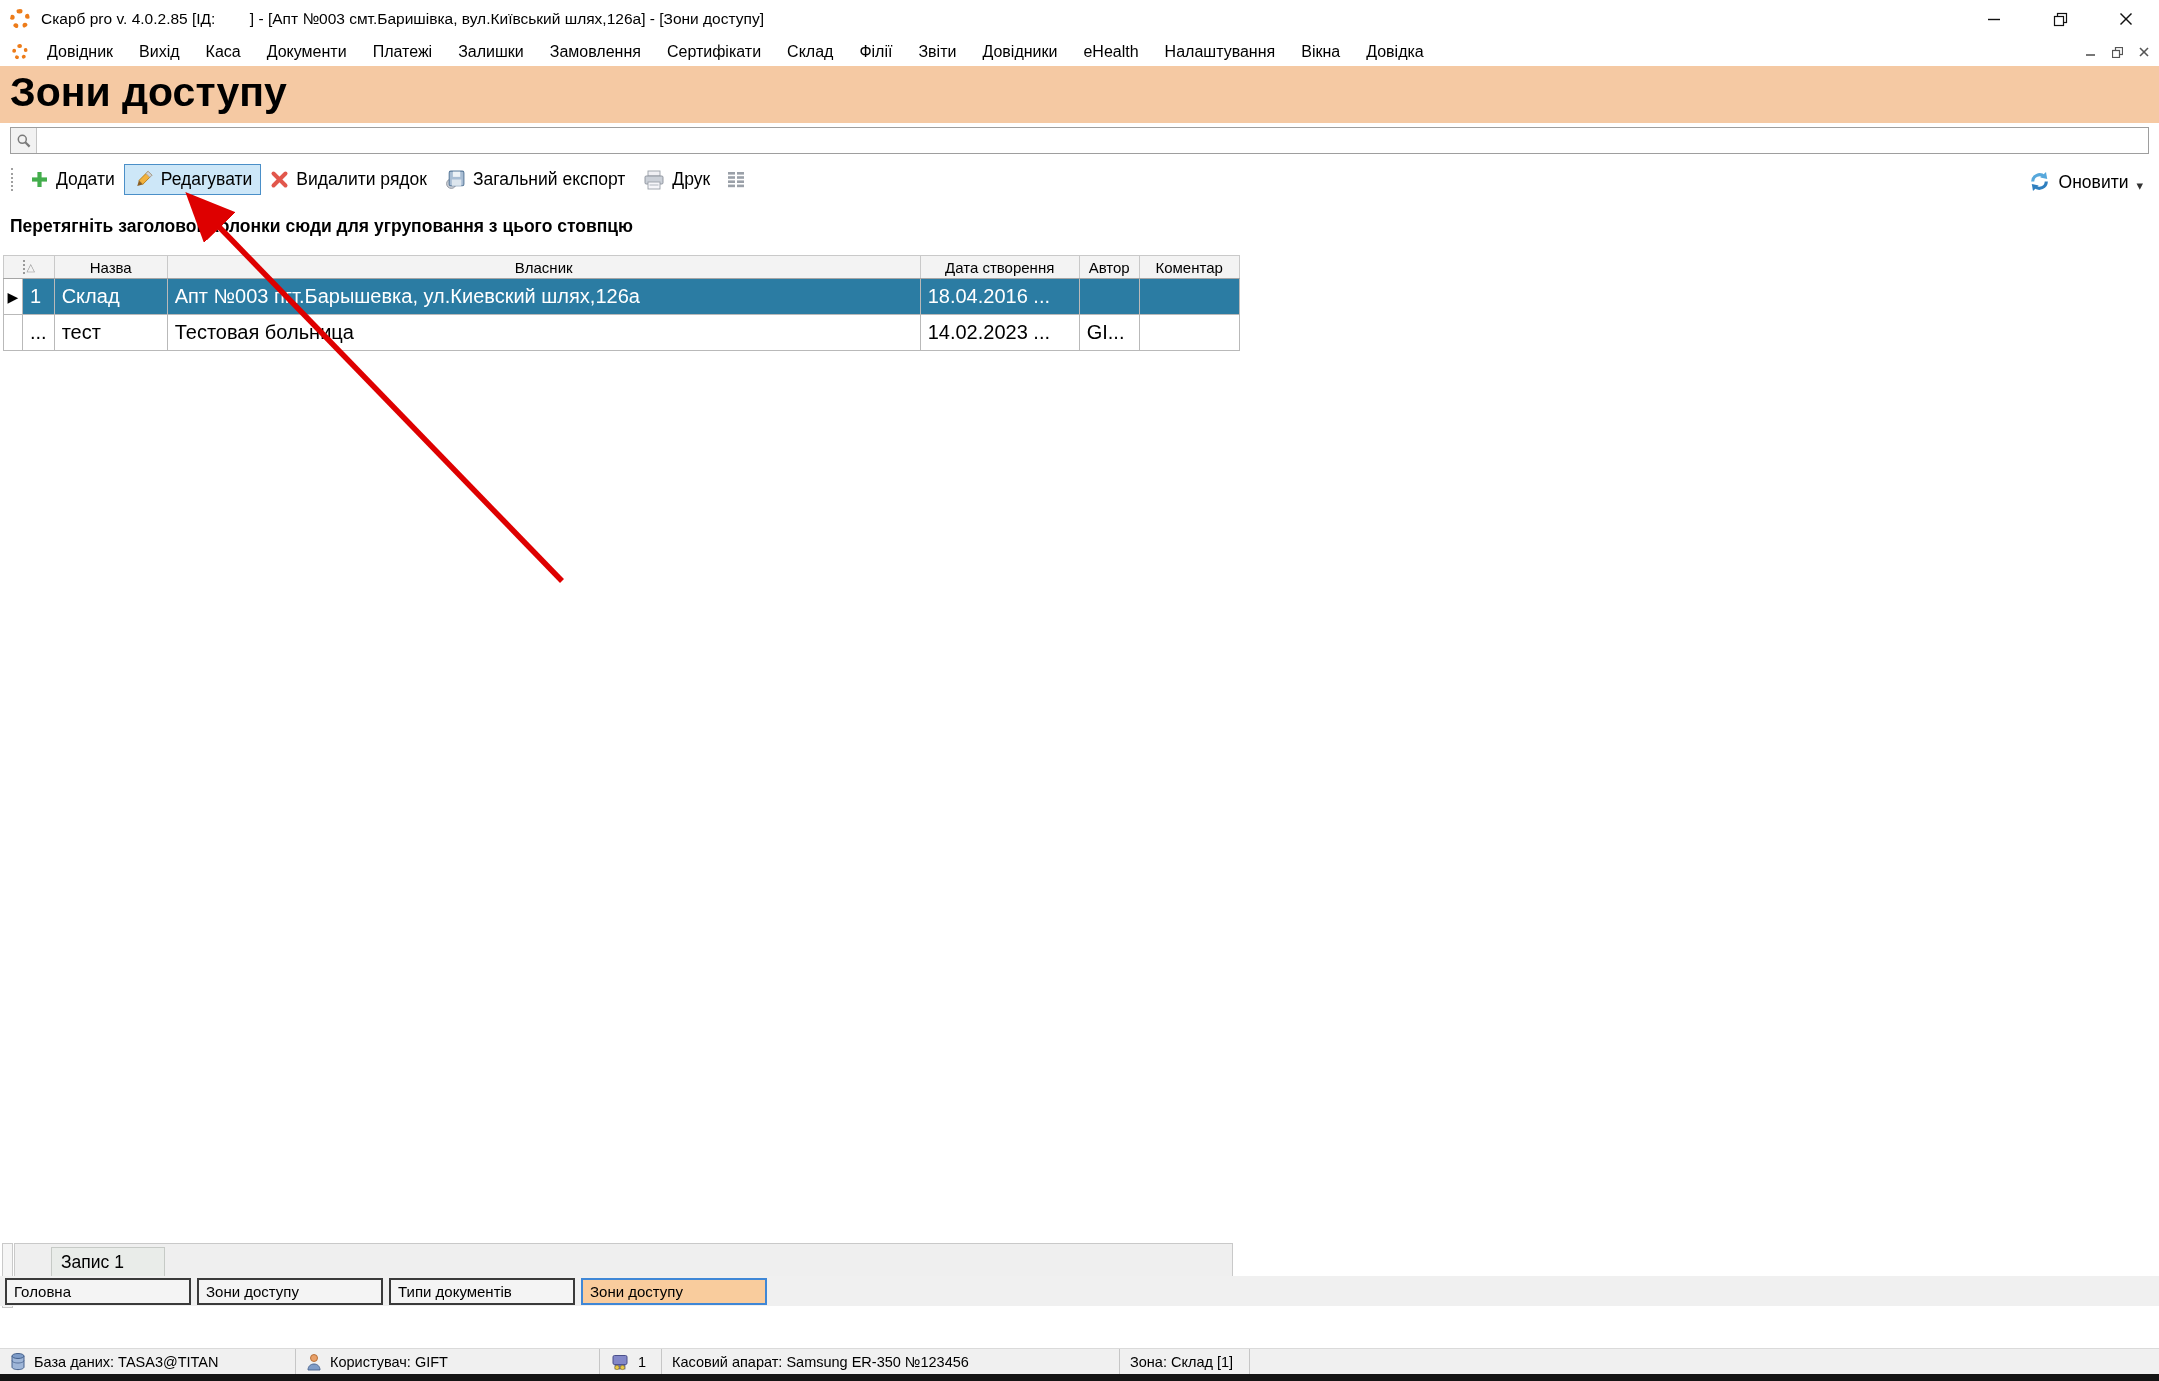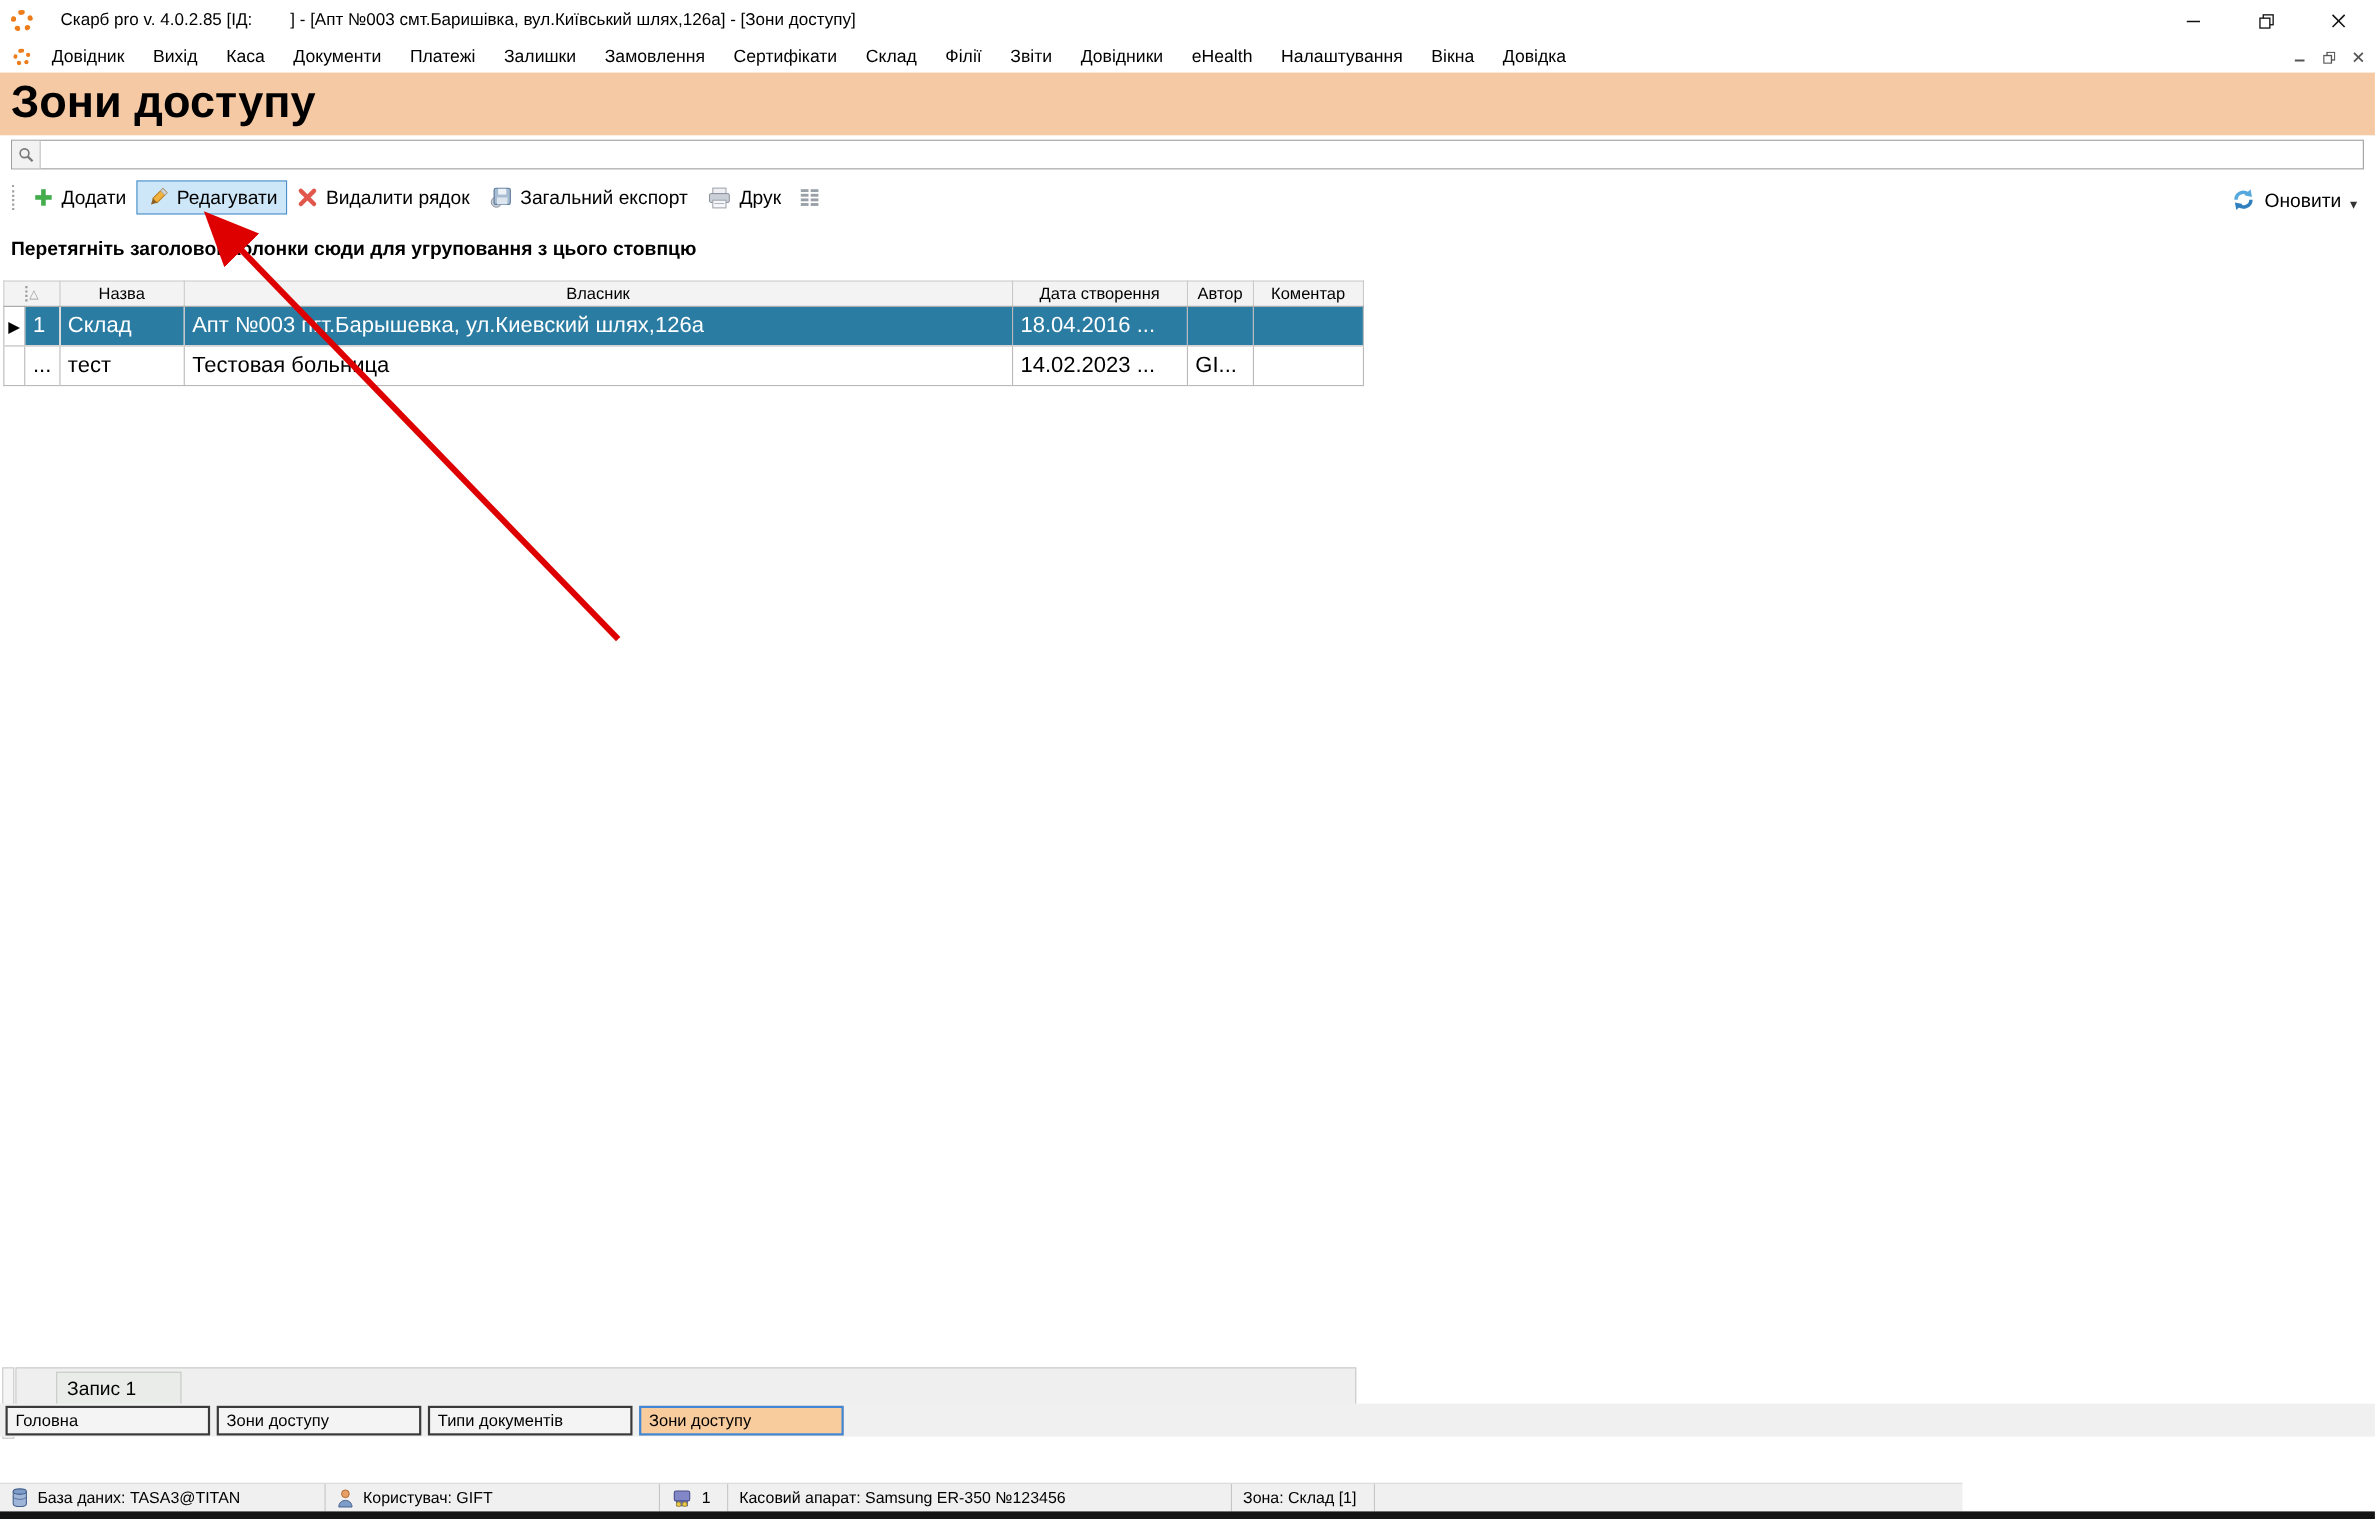--- a/index.html
+++ b/index.html
@@ -4,21 +4,21 @@
 <style>
   * { box-sizing: border-box; }
   html,body { margin:0; padding:0; }
   body {
     width:2159px; height:1381px; position:relative; overflow:hidden;
     background:#ffffff; font-family:"Liberation Sans", sans-serif; color:#000;
   }
   
   .titlebar { position:absolute; left:0; top:0; width:2159px; height:38px; background:#fff; display:flex; align-items:center; }
   .app-ring { width:20px; height:20px; border:5px dotted #ED7C1A; border-radius:50%; margin-left:10px; flex:0 0 auto; }
-  .titlebar-text { margin-left:25px; font-size:15.5px; white-space:pre; }
+  .titlebar-text { margin-left:11px; font-size:15.5px; white-space:pre; }
   .win-controls { position:absolute; right:0; top:0; height:38px; display:flex; }
   .win-btn { width:66px; height:38px; display:flex; align-items:center; justify-content:center; }
   
   .menubar { position:absolute; left:0; top:38px; width:2159px; height:28px; background:#fff; display:flex; align-items:center; font-size:16px; }
   .menu-ring { width:16px; height:16px; border:4px dotted #ED7C1A; border-radius:50%; margin:0 6px 0 12px; flex:0 0 auto; }
   .menu-item { padding:0 13px; cursor:default;text-align:right; }
   .mdi-controls { position:absolute; right:10px; top:0; height:28px; display:flex; align-items:center; gap:16px; color:#444; }
   
   .titleband { position:absolute; left:0; top:66px; width:2159px; height:57px; background:#F5C9A3; }
   .page-title { font-size:41px; font-weight:700; margin:3px 0 0 10px; }
@@ -50,21 +50,21 @@
   .arrow-svg { position:absolute; left:0; top:0; width:720px; height:660px; pointer-events:none; z-index:40; }
   
   .left-strip { position:absolute; left:2px; top:1243px; width:11px; height:65px; background:#F5F5F5; border:1px solid #C9C9C9; }
   .recordpanel { position:absolute; left:14px; top:1243px; width:1219px; height:46px; background:#EFEFEF; border:1px solid #C9C9C9; }
   .recordbox { position:absolute; left:36px; top:3px; width:114px; height:57px; background:#E9ECE9; border:1px solid #C6CAC6; font-size:17.5px; line-height:1.35; padding:3px 0 0 9px; }
   
   .tabsrow { position:absolute; left:0; top:1276px; width:2159px; height:30px; background:#F0F0F0; display:flex; align-items:center; padding-left:5px; gap:6px; }
   .tab { width:186px; height:27px; border:2px solid #3A3A3A; background:#F4F4F4; font-size:15px; display:flex; align-items:center; padding-left:7px; cursor:default; }
   .tab.active { background:#F9CC9D; border:2px solid #3F87D6; }
   
-  .statusbar { position:absolute; left:0; top:1348px; width:1784px; height:26px; background:#F0F0F0; border-top:1px solid #DADADA; display:flex; align-items:center; font-size:14.5px; }
+  .statusbar { position:absolute; left:0; top:1348px; width:2159px; height:26px; background:#F0F0F0; border-top:1px solid #DADADA; display:flex; align-items:center; font-size:14.5px; }
   .sb-sec { display:flex; align-items:center; gap:8px; padding-left:10px; height:100%; border-right:1px solid #C6C6C6; }
   .bottombar { position:absolute; left:0; top:1374px; width:2159px; height:7px; background:#141414; }
   .icon { display:inline-flex; align-items:center; justify-content:center; }
 </style>
 </head>
 <body>
 
 <div class="titlebar">
   <div class="app-ring"></div>
   <div class="titlebar-text">Скарб pro v. 4.0.2.85 [ІД:        ] - [Апт №003 смт.Баришівка, вул.Київський шлях,126а] - [Зони доступу]</div>

